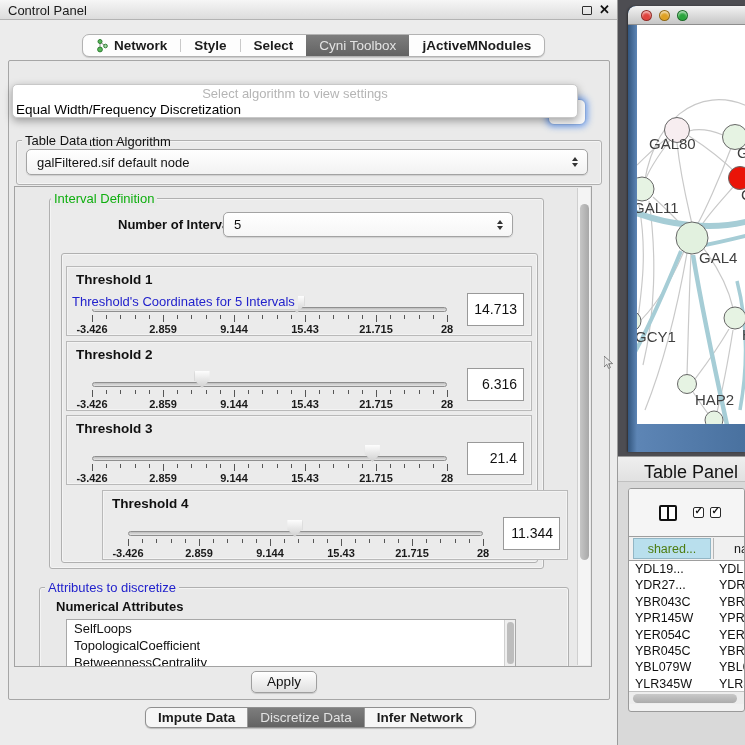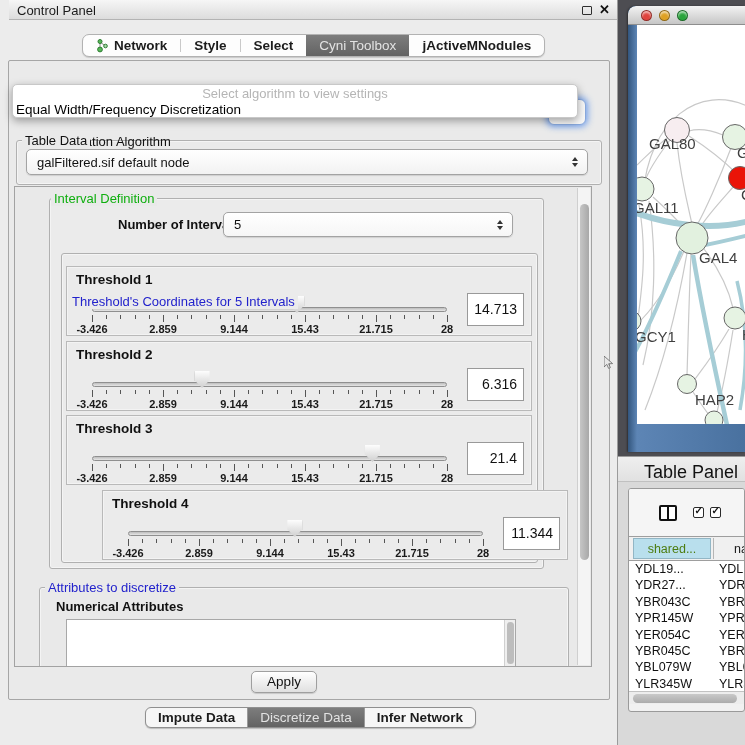--- a/index.html
+++ b/index.html
@@ -13,21 +13,21 @@
     --traffic-yellow:#dea123;
     --traffic-green:#2aa53c;
   }
   *{box-sizing:border-box;margin:0;padding:0;}
   html,body{width:745px;height:745px;}
   body{font-family:"Liberation Sans",sans-serif;font-size:13px;color:#111;background:#ececec;}
   #stage{position:relative;width:745px;height:745px;overflow:hidden;background:#ececec;}
 
   
   .cp{position:absolute;left:0;top:0;width:618px;height:745px;background:#ececec;border-right:1px solid #9b9b9b;}
-  .cp-titlebar{position:absolute;left:9px;top:0;right:0;height:20px;background:linear-gradient(#f6f6f6,#dcdcdc);border-bottom:1px solid #b3b3b3;}
+  .cp-titlebar{position:absolute;left:0;top:0;right:0;height:20px;background:linear-gradient(#f6f6f6,#dcdcdc);border-bottom:1px solid #b3b3b3;}
   .cp-title{position:absolute;left:8px;top:3px;font-size:13px;color:#1a1a1a;}
   .float-ic{position:absolute;right:25px;top:6px;width:10px;height:9px;border:1.5px solid #2e2e2e;border-radius:1px;cursor:default;}
   .close-ic{position:absolute;right:7px;top:2px;font-size:13px;font-weight:700;color:#111;}
 
   
   .tabstrip{position:absolute;left:82px;top:34px;height:23px;display:flex;align-items:stretch;background:#fdfdfd;border:1px solid #b2b2b2;border-radius:7px;overflow:hidden;box-shadow:0 1px 1px rgba(0,0,0,.15);}
   .tabstrip .tab{display:flex;align-items:center;gap:5px;padding:0 13px;font-size:13.5px;font-weight:700;color:#1c1c1c;white-space:nowrap;}
   .tabstrip .tab.active{background:linear-gradient(#7d7d7d,#636363);color:#e3e3e3;font-weight:400;}
   .tabstrip .sep{width:1px;background:#c9c9c9;margin:4px 0;}
   .neticon{display:inline-block;width:13px;height:15px;}
@@ -346,20 +346,25 @@
             <div class="ticklabel" style="left: 350px;">28</div>
             <div class="handle" style="left: 184.348px;"></div>
             <div class="tfield">11.344</div>
           </div>
         </div>
 
       <div class="groupbox" style="left:24px;top:400px;width:530px;height:120px;background:#e9e9e9;"></div>
       <span class="group-label" style="left:30px;top:393px;color:var(--group-title-blue);">Attributes to discretize</span>
       <span class="bold-label" style="left:41px;top:412px;">Numerical Attributes</span>
       <div class="attrlist">
+        <div>
+            <div class="attr-item">SelfLoops</div>
+            <div class="attr-item">TopologicalCoefficient</div>
+            <div class="attr-item">BetweennessCentrality</div>
+          </div>
         <div class="attr-scroll">
             <div class="thumb"></div>
           </div>
       </div>
 
       <div class="vscroll">
           <div class="thumb"></div>
         </div>
     </div>
 

